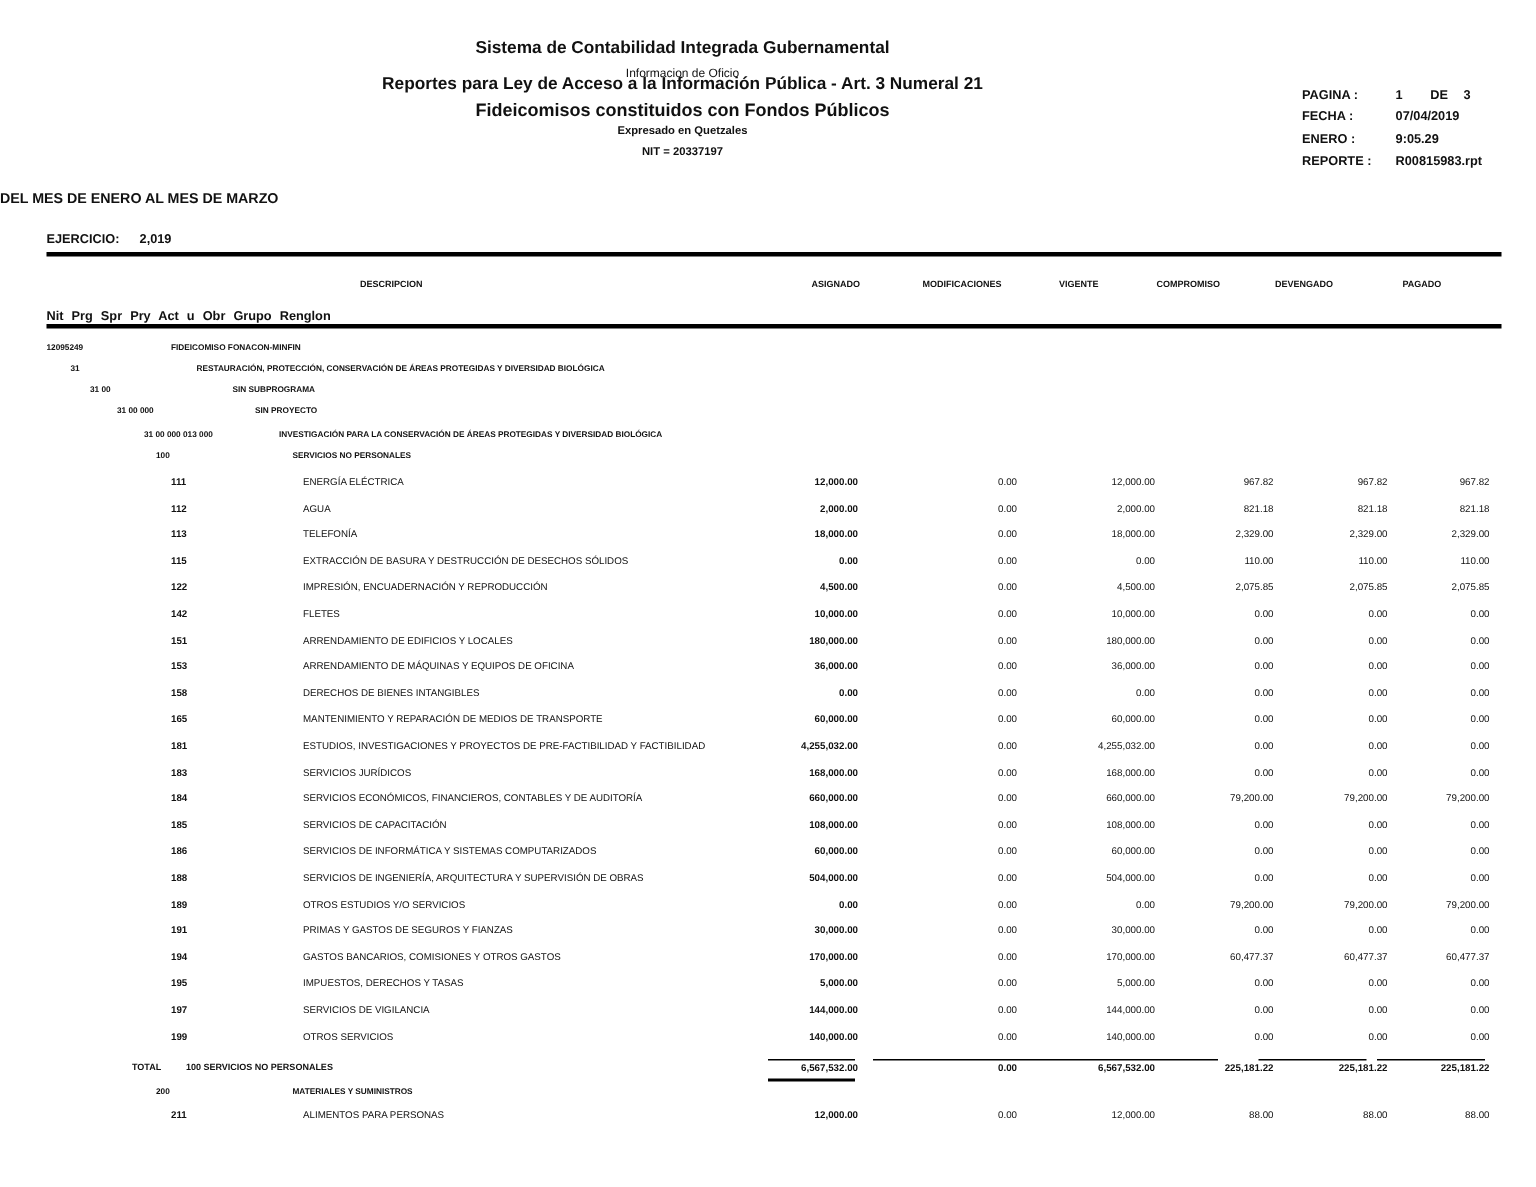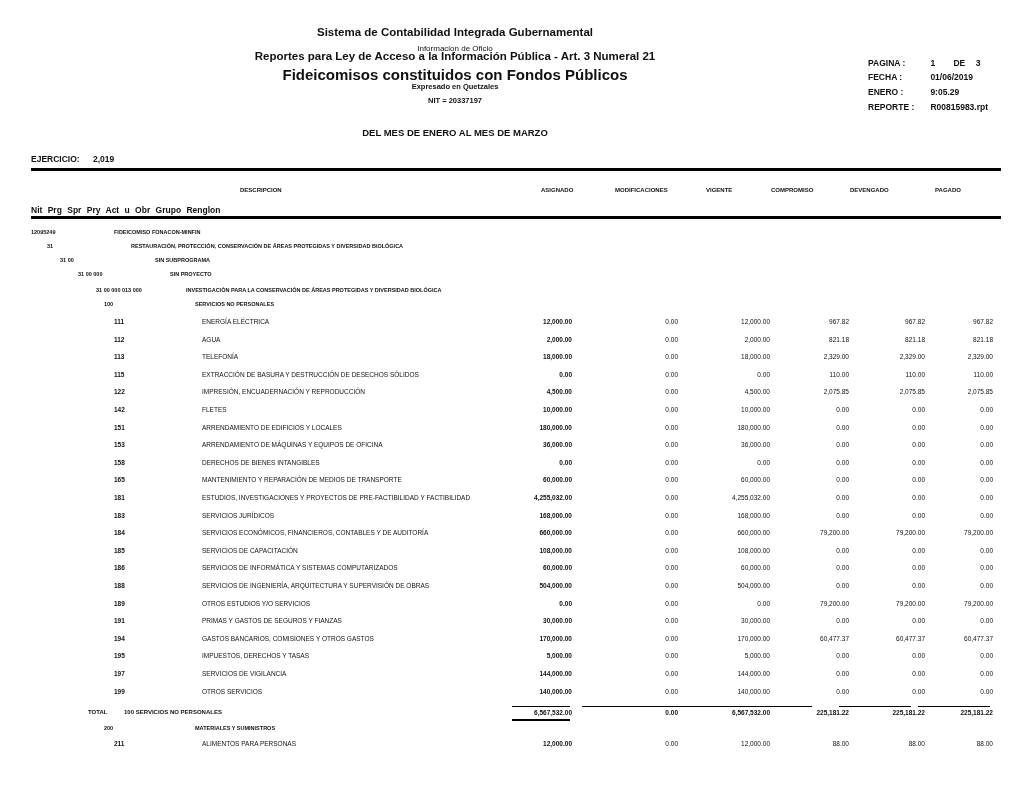--- a/index.html
+++ b/index.html
@@ -2,27 +2,27 @@
 <html><head>
 <meta charset="utf-8">
 <style>
   html, body { margin: 0; padding: 0; background: #ffffff; }
   body { width: 1024px; height: 791px; position: relative; overflow: hidden;
          font-family: "Liberation Sans", sans-serif; color: #111; }
   .abs { position: absolute; white-space: nowrap; }
   .title1 { top: 26px; left: 0; width: 910px; text-align: center; font-weight: bold; font-size: 11.5px; }
   .subnote { top: 44px; left: 0; width: 910px; text-align: center; font-size: 8px; }
   .title2 { top: 50px; left: 0; width: 910px; text-align: center; font-weight: bold; font-size: 11.5px; }
-  .title3 { top: 66px; left: 0; width: 910px; text-align: center; font-weight: bold; font-size: 15px; }
+  .title3 { top: 66px; left: 0; width: 910px; text-align: center; font-weight: bold; font-size: 12px; }
   .title4 { top: 82px; left: 0; width: 910px; text-align: center; font-weight: bold; font-size: 7.5px; }
   .title5 { top: 96px; left: 0; width: 910px; text-align: center; font-weight: bold; font-size: 7.5px; }
   .meta { left: 868px; font-weight: bold; font-size: 8.5px; }
   .meta .k { display: inline-block; width: 60px; }
   .meta .v { display: inline-block; }
-  .period { top: 127px; left: 0; width: 910px; text-align: center; font-weight: bold; font-size: 9.5px; }
+  .period { top: 127px; left: 0; width: 910px; font-weight: bold; font-size: 9.5px; }
   .ejercicio { top: 154px; left: 31px; font-weight: bold; font-size: 8.5px; }
   .ejercicio .v { margin-left: 11px; }
   .rule-thick { position: absolute; left: 31px; width: 970px; height: 3px; background: #000; }
   .colhead { top: 187px; font-weight: bold; font-size: 6px; }
   .keyhead { top: 205px; left: 31px; font-weight: bold; font-size: 8.5px; word-spacing: 3px; }
   .lvl { font-weight: bold; font-size: 5.5px; }
   .row { position: absolute; left: 0; width: 1024px; height: 14px; font-size: 6.5px; }
   .row .code { position: absolute; left: 114px; font-weight: bold; }
   .row .desc { position: absolute; left: 202px; width: 270px; white-space: normal; line-height: 8px; }
   .row .num { position: absolute; width: 80px; text-align: right; }
@@ -46,21 +46,21 @@
 <div class="abs title5">NIT = 20337197</div>
 
 <div class="abs meta" style="top:58px;">
   <span class="k">PAGINA :</span>
   <span class="v">1</span>
   <span class="v" style="margin-left:16px;">DE</span>
   <span class="v" style="margin-left:8px;">3</span>
 </div>
 <div class="abs meta" style="top:72px;">
   <span class="k">FECHA  :</span>
-  <span class="v">01/06/2019</span>
+  <span class="v">07/04/2019</span>
 </div>
 <div class="abs meta" style="top:87px;">
   <span class="k">ENERO    :</span>
   <span class="v">9:05.29</span>
 </div>
 <div class="abs meta" style="top:102px;">
   <span class="k">REPORTE :</span>
   <span class="v">R00815983.rpt</span>
 </div>
 

